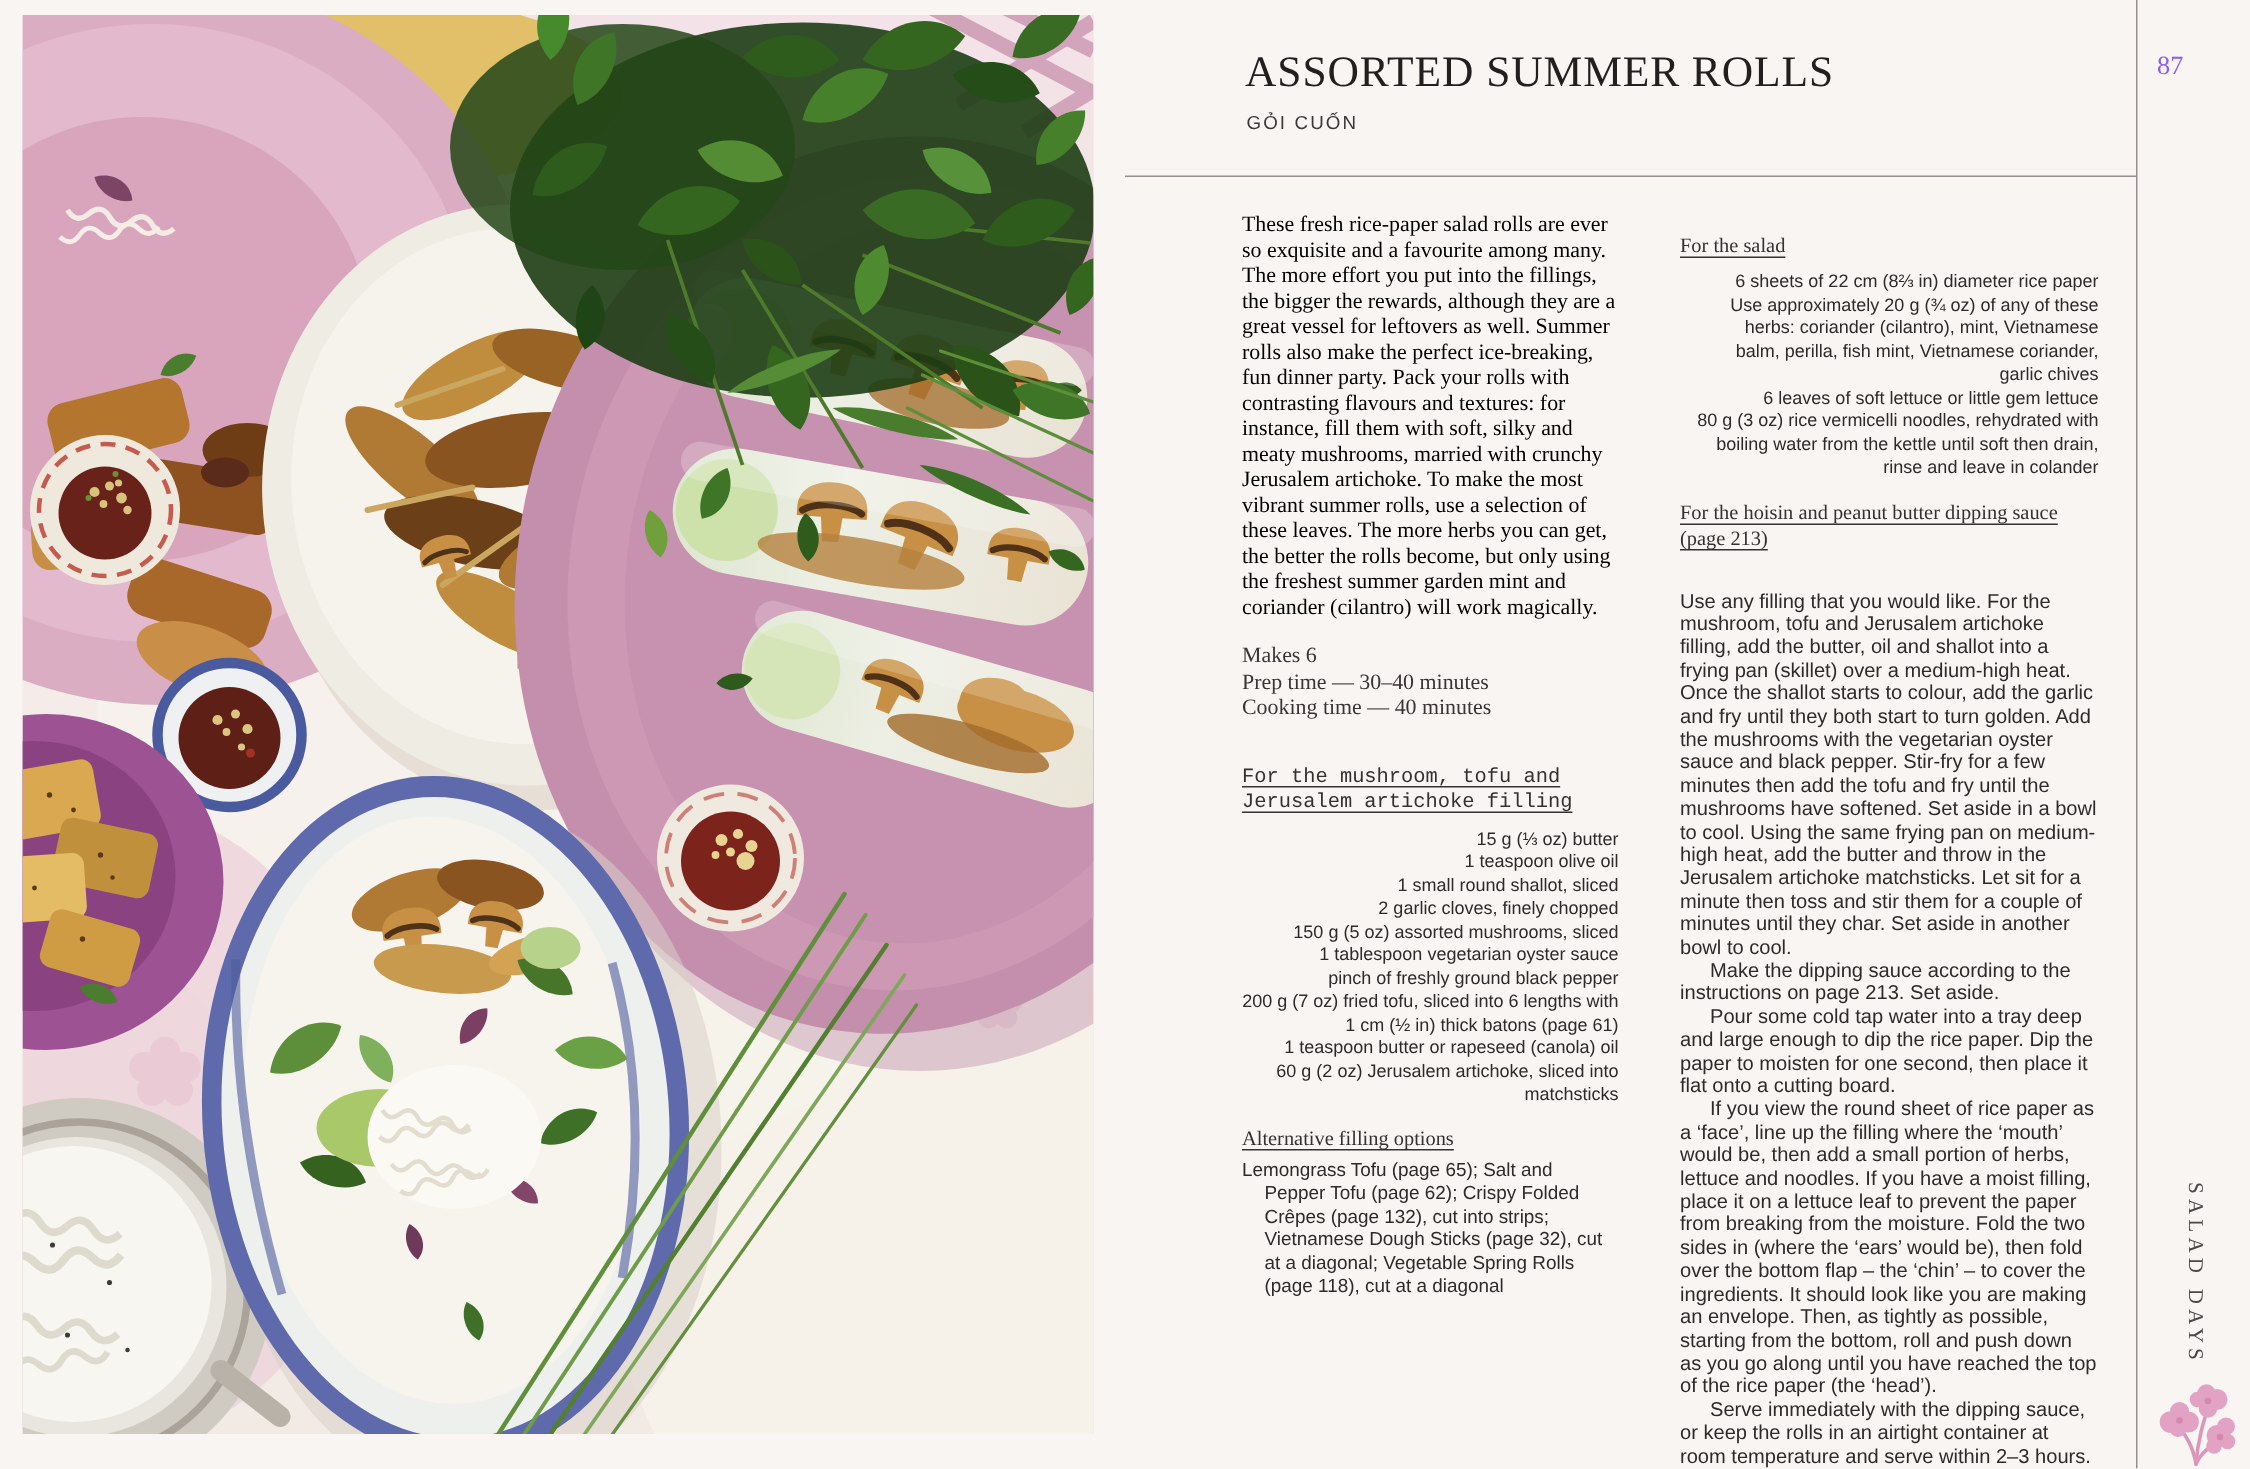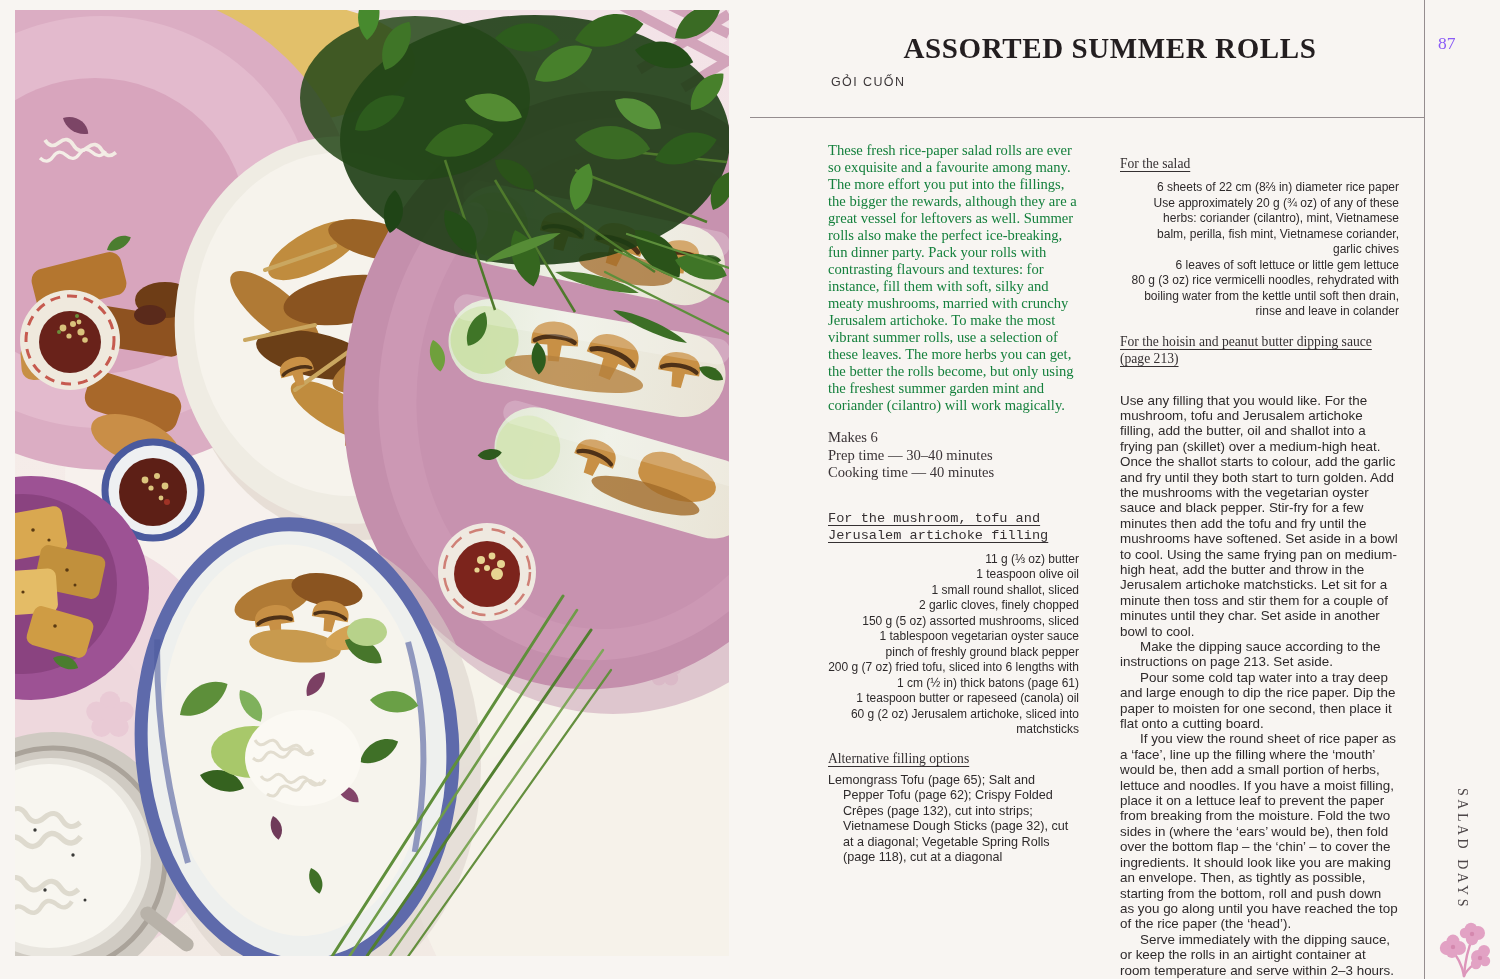--- a/index.html
+++ b/index.html
@@ -14,21 +14,21 @@
   
   .photo-frame{
     position:absolute;left:15px;top:10px;width:714px;height:946px;
     overflow:hidden;background:#f2e3e7;
   }
   .photo-frame svg{display:block;}
 
   
   .recipe-title{
     position:absolute;left:830px;top:33px;width:560px;
-    font-size:29px;letter-spacing:.6px;font-weight:700;color:#231e20;line-height:1.05;text-align:center;
+    font-size:29px;letter-spacing:.6px;font-weight:400;color:#231e20;line-height:1.05;
   }
   .recipe-subtitle{
     position:absolute;left:831px;top:75px;
     font-family:"Liberation Sans","DejaVu Sans",sans-serif;
     font-size:12.5px;letter-spacing:1.4px;color:#3c3739;font-weight:500;
   }
   .header-rule{
     position:absolute;left:750px;top:117px;width:674px;height:1px;background:#958d8f;
   }
   .sidebar-divider{
@@ -43,21 +43,21 @@
     display:flex;align-items:center;justify-content:center;
     writing-mode:vertical-rl;text-orientation:mixed;
     font-size:14px;letter-spacing:3.5px;color:#4d4648;
   }
   .sprig-icon{position:absolute;left:1436px;top:918px;width:58px;height:60px;}
 
   .col1{position:absolute;left:828px;top:142px;width:251px;}
   .col2{position:absolute;left:1120px;top:155px;width:279px;}
 
   .intro{
-    font-size:14.6px;line-height:17px;color:#15803d;margin:0;
+    font-size:14.6px;line-height:17px;color:#000000;margin:0;
   }
   .meta{margin:15px 0 0 0;padding:0;list-style:none;font-size:14.6px;line-height:17.5px;color:#3b3437;}
   .meta li{margin:0;}
 
   .sec-head{
     font-size:13.6px;line-height:17px;color:#353032;font-weight:400;margin:0;
     text-decoration:underline;text-underline-offset:3px;text-decoration-thickness:.8px;
   }
   .m-fill{margin-top:28px;font-family:Liberation Mono, monospace;}
   .m-alt{margin-top:12px;}
@@ -405,21 +405,21 @@
   <ul class="meta">
 
   <li>Makes 6</li>
       <li>Prep time — 30–40 minutes</li>
       <li>Cooking time — 40 minutes</li>
     </ul>
 
   <h3 class="sec-head m-fill">For the mushroom, tofu and Jerusalem artichoke filling</h3>
   <ul class="ing-list">
 
-  <li>11 g (⅓ oz) butter</li>
+  <li>15 g (⅓ oz) butter</li>
       <li>1 teaspoon olive oil</li>
       <li>1 small round shallot, sliced</li>
       <li>2 garlic cloves, finely chopped</li>
       <li>150 g (5 oz) assorted mushrooms, sliced</li>
       <li>1 tablespoon vegetarian oyster sauce</li>
       <li>pinch of freshly ground black pepper</li>
       <li>200 g (7 oz) fried tofu, sliced into 6 lengths with 1 cm (½ in) thick batons (page 61)</li>
       <li>1 teaspoon butter or rapeseed (canola) oil</li>
       <li>60 g (2 oz) Jerusalem artichoke, sliced into matchsticks</li>
     </ul>

